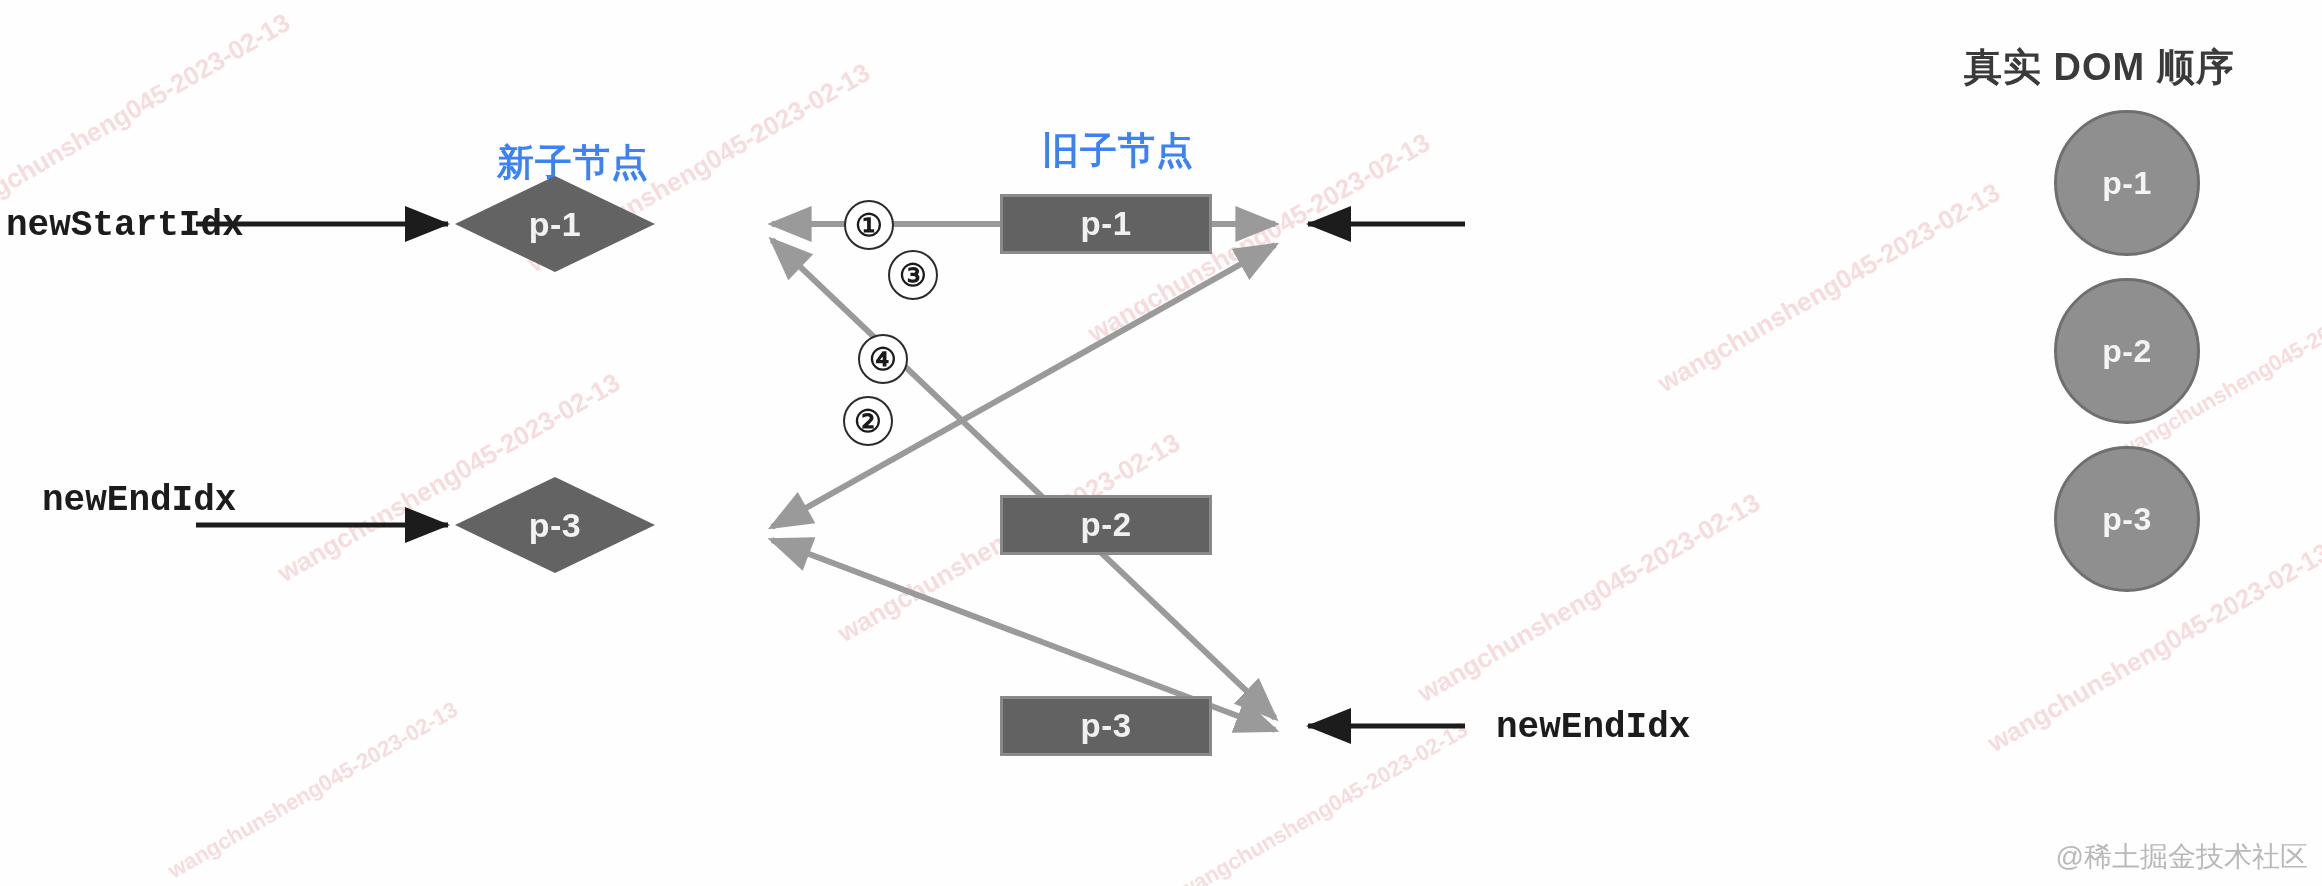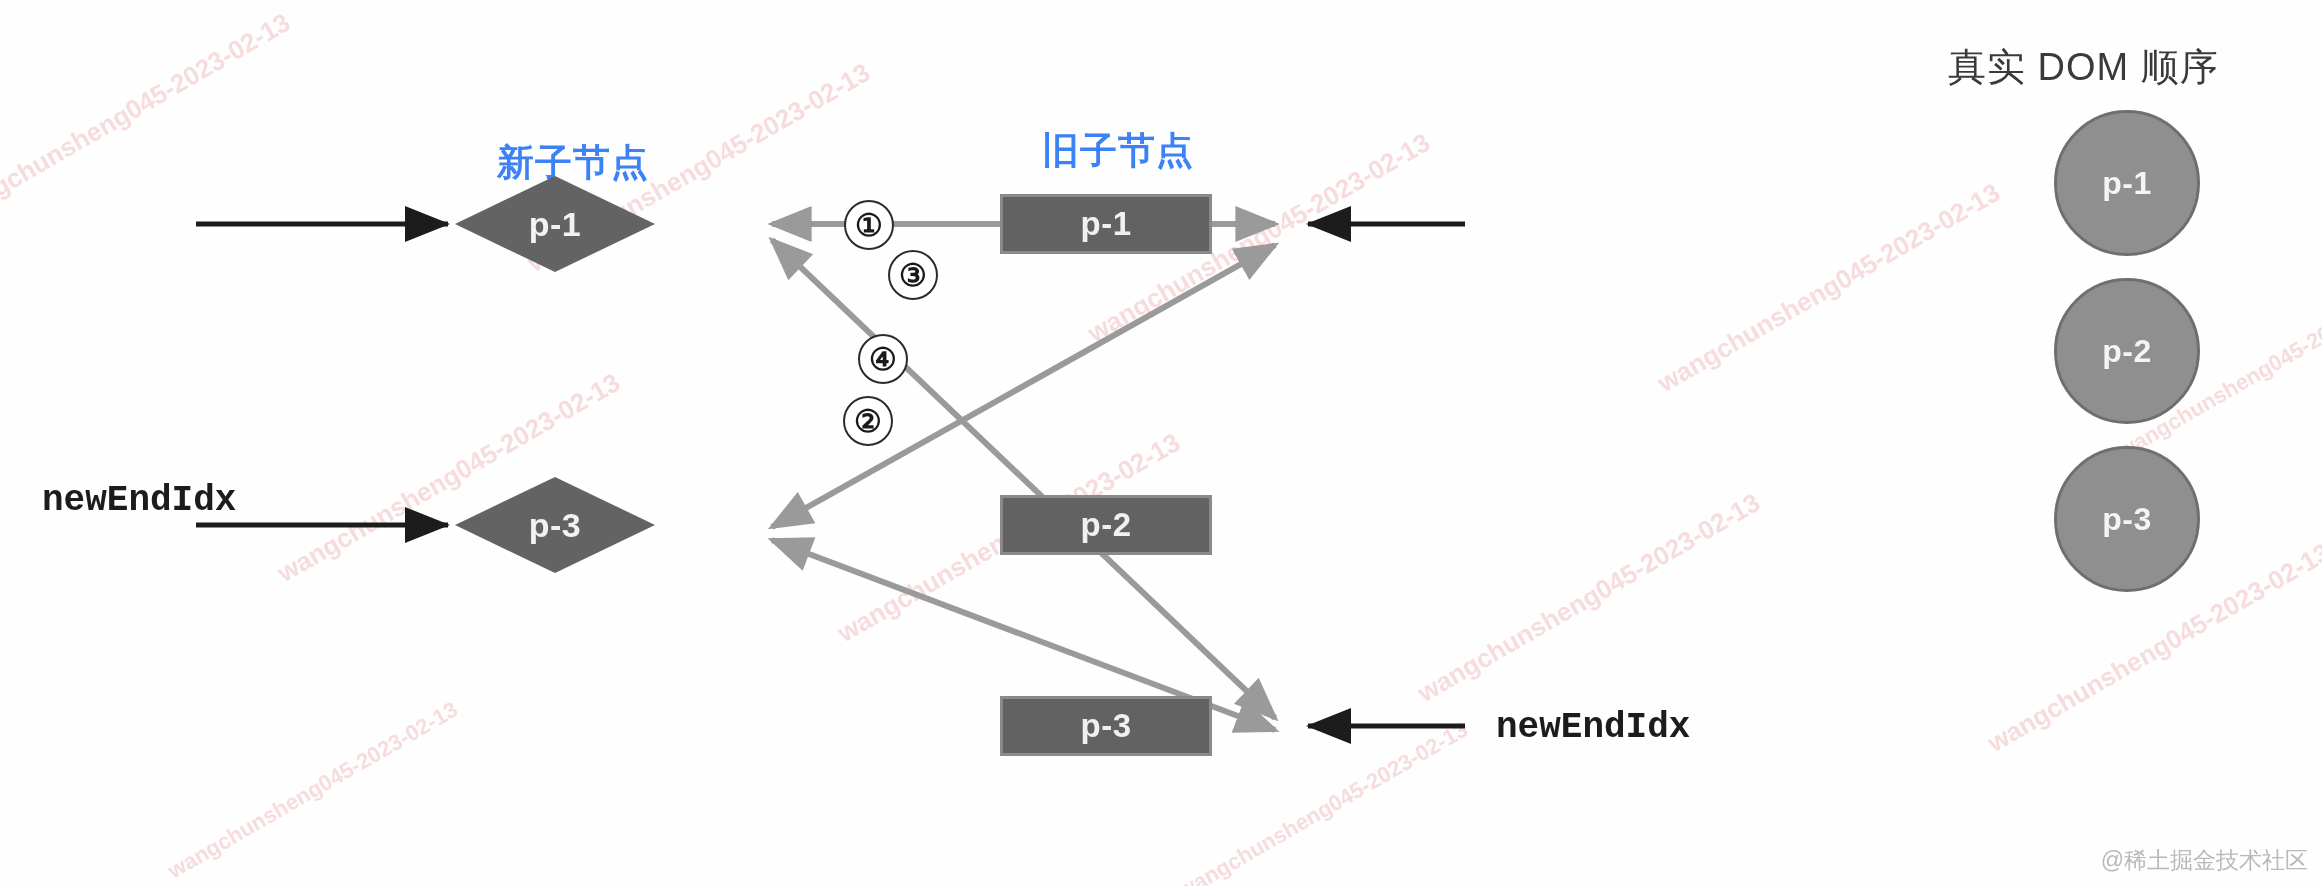--- a/index.html
+++ b/index.html
@@ -39,24 +39,25 @@
     font-size: 37px;
     font-weight: 700;
     color: #3b82f6;
     white-space: nowrap;
     letter-spacing: 1px;
   }
   .dom-header {
     position: absolute;
     font-family: "Liberation Sans", sans-serif;
     font-size: 38px;
-    font-weight: 400;
+    font-weight: 700;
     color: #3a3a3a;
     white-space: nowrap;
     letter-spacing: 1px;
+    margin-left: 16px;
   }
 
   
   .idx-label {
     position: absolute;
     font-family: "Liberation Mono", "DejaVu Sans Mono", monospace;
     font-size: 36px;
     font-weight: 700;
     color: #1c1c1c;
     white-space: nowrap;
@@ -150,21 +151,21 @@
     height: 886px;
     pointer-events: none;
   }
 
   
   .credit {
     position: absolute;
     right: 14px;
     bottom: 10px;
     font-family: "Liberation Sans", sans-serif;
-    font-size: 23px;
+    font-size: 28px;
     color: #b9b9b9;
     white-space: nowrap;
     user-select: none;
   }
 </style>
 </head>
 <body>
 
 <div id="stage">
 
@@ -208,20 +209,21 @@
 
     <line x1="772" y1="240" x2="1275" y2="718" stroke="#9a9a9a" stroke-width="6" marker-start="url(#gryArrowStart)" marker-end="url(#gryArrow)"></line>
 
     <line x1="772" y1="540" x2="1275" y2="730" stroke="#9a9a9a" stroke-width="6" marker-start="url(#gryArrowStart)" marker-end="url(#gryArrow)"></line>
   </svg>
 
   <div class="col-header" style="left:497px; top:138px;">新子节点</div>
   <div class="col-header" style="left:1042px; top:126px;">旧子节点</div>
   <div class="dom-header" style="left:1948px; top:42px;">真实 DOM 顺序</div>
 
+  <div class="idx-label" style="left:6px; top:205px;">newStartIdx</div>
   <div class="idx-label" style="left:42px; top:480px;">newEndIdx</div>
   <div class="idx-label" style="left:1496px; top:707px;">newEndIdx</div>
 
   <div class="diamond" style="left:455px; top:176px;">
     <span>p-1</span>
   </div>
   <div class="diamond" style="left:455px; top:477px;">
     <span>p-3</span>
   </div>
 

